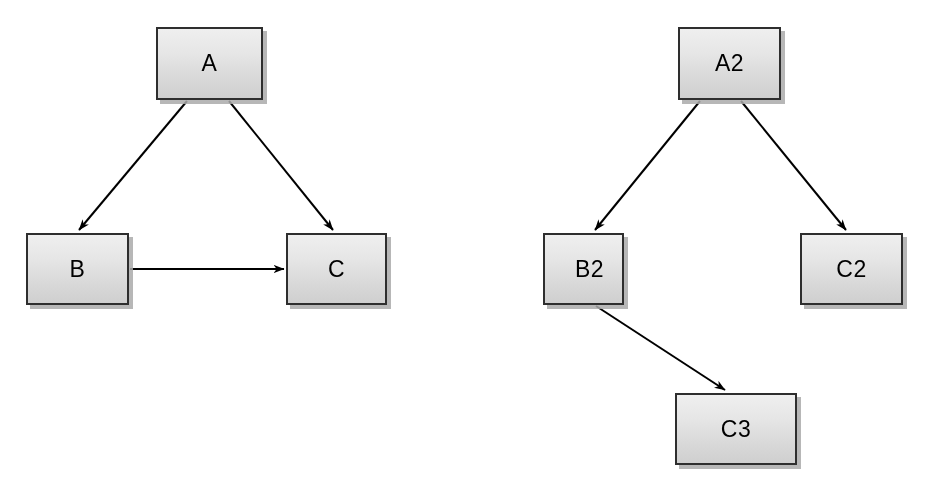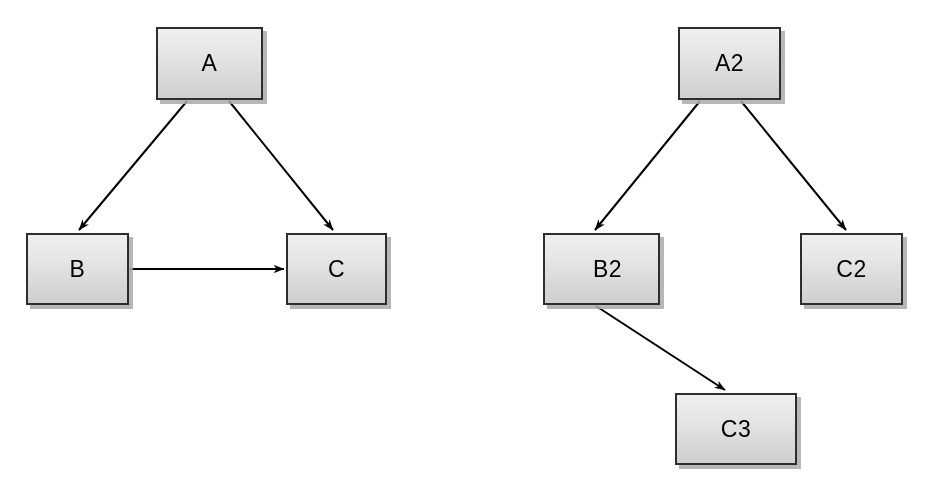--- a/index.html
+++ b/index.html
@@ -73,21 +73,21 @@
       </div>
       <div class="node" style="left: 26px; top: 233px; width: 103px; height: 72px;">
         <span class="node-label">B</span>
       </div>
       <div class="node" style="left: 286px; top: 233px; width: 101px; height: 72px;">
         <span class="node-label">C</span>
       </div>
       <div class="node" style="left: 670px; top: 27px; width: 103px; height: 73px; margin-left: 8px;">
         <span class="node-label">A2</span>
       </div>
-      <div class="node" style="left: 543px; top: 233px; width: 117px; height: 72px; padding-left: 12px;">
+      <div class="node" style="left: 543px; top: 233px; width: 81px; height: 72px; padding-left: 12px;">
         <span class="node-label">B2</span>
       </div>
       <div class="node" style="left: 800px; top: 233px; width: 103px; height: 72px;">
         <span class="node-label">C2</span>
       </div>
       <div class="node" style="left: 675px; top: 393px; width: 122px; height: 72px;">
         <span class="node-label">C3</span>
       </div>
     </div>
 

